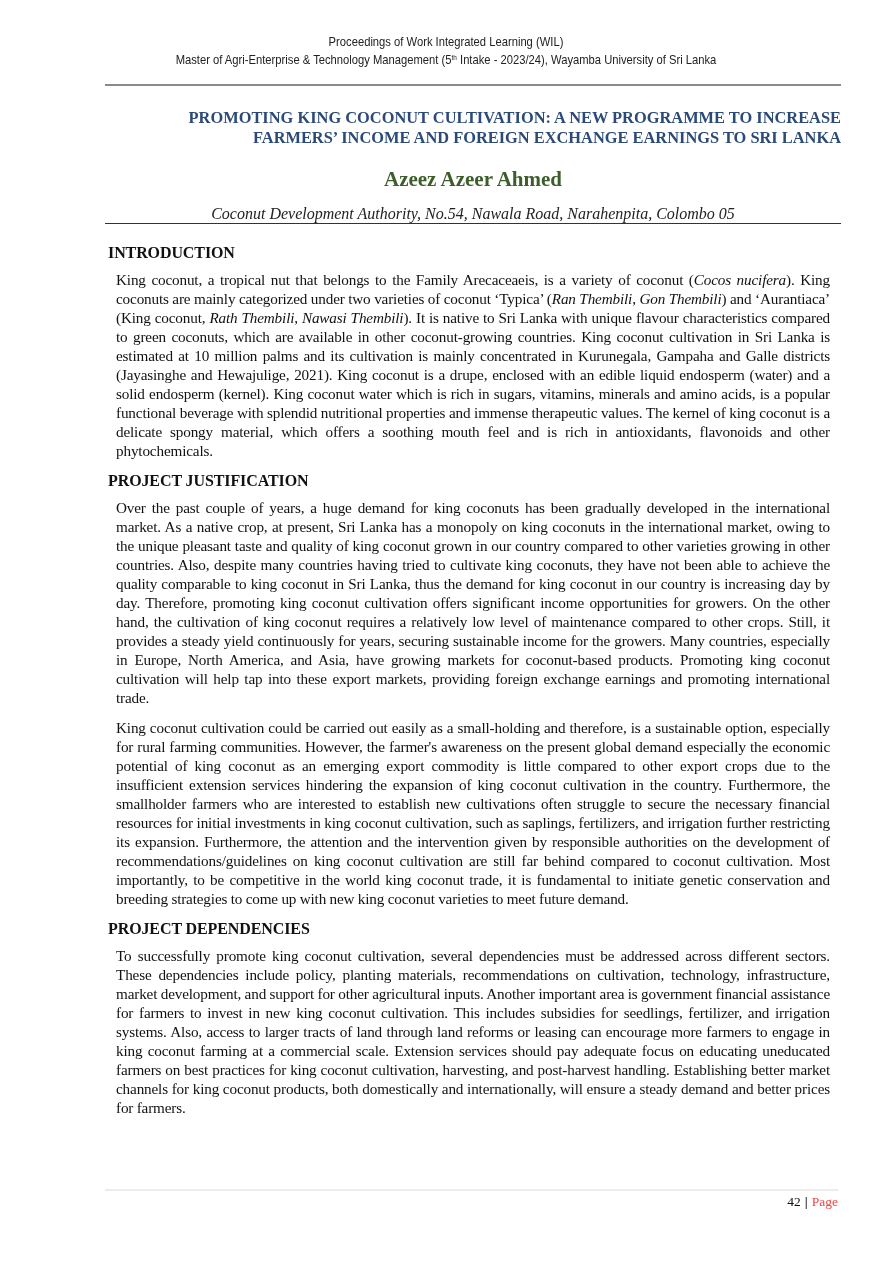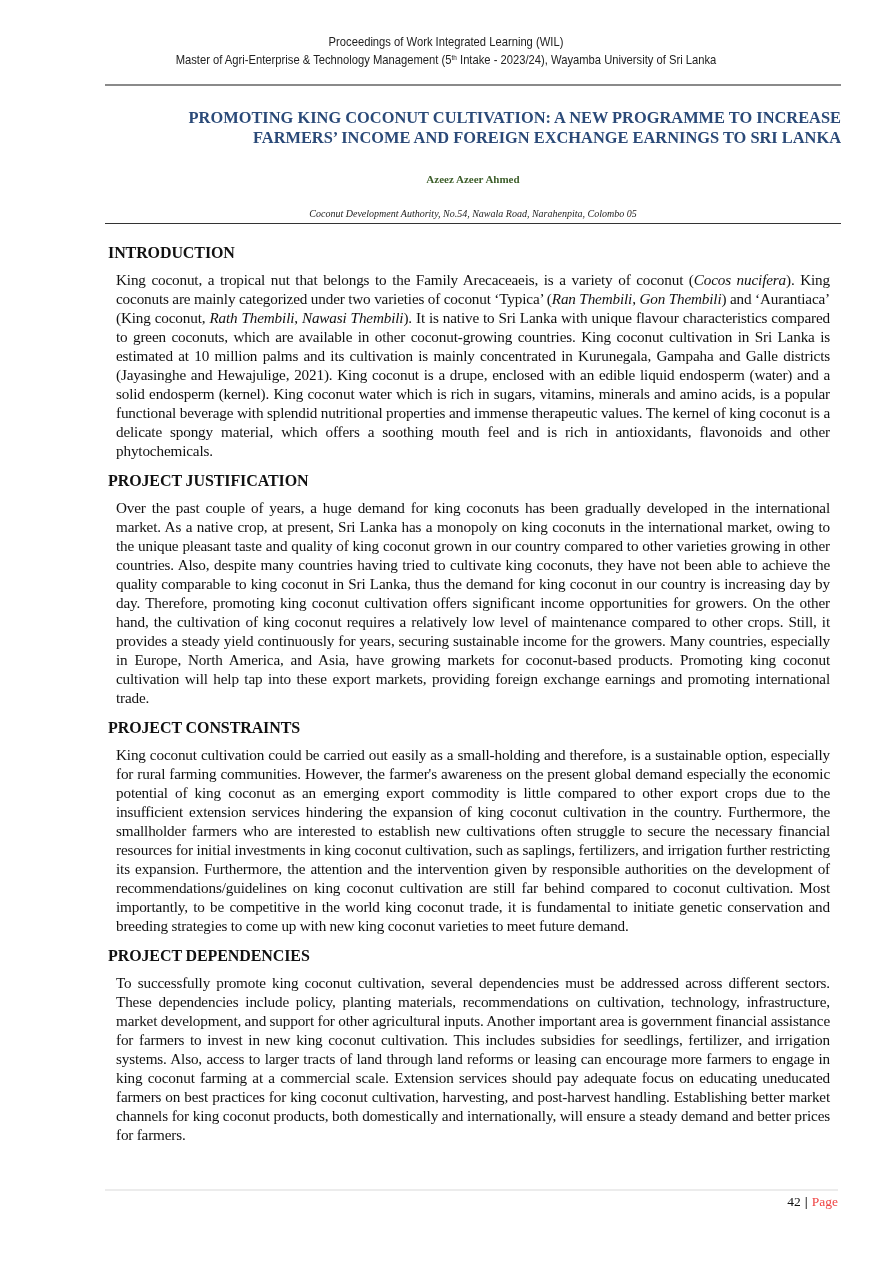--- a/index.html
+++ b/index.html
@@ -53,32 +53,32 @@
       color: #2b4a78;
       letter-spacing: 0px;
     }
     .author {
       position: absolute;
       left: 105px;
       width: 736px;
       top: 169px;
       text-align: center;
       font-weight: bold;
-      font-size: 11px;
+      font-size: 21px;
       line-height: 20px;
       color: #3d5e2a;
     }
     .affiliation {
       position: absolute;
       left: 105px;
       width: 736px;
       top: 205px;
       text-align: center;
       font-style: italic;
-      font-size: 10px;
+      font-size: 16px;
       line-height: 18px;
       color: #222222;
     }
     .affil-rule {
       position: absolute;
       left: 105px;
       width: 736px;
       top: 223px;
       height: 0;
       border-top: 1px solid #333333;
@@ -165,21 +165,20 @@
     <h2>INTRODUCTION</h2>
     <p><span>King coconut, a tropical nut that belongs to the Family Arecaceaeis, is a variety of coconut (</span><em>Cocos nucifera</em><span>). King coconuts are mainly categorized under two varieties of coconut ‘Typica’ (</span><em>Ran Thembili</em><span>, </span><em>Gon Thembili</em><span>) and ‘Aurantiaca’ (King coconut, </span><em>Rath Thembili</em><span>, </span><em>Nawasi Thembili</em><span>). It is native to Sri Lanka with unique flavour characteristics compared to green coconuts, which are available in other coconut-growing countries. King coconut cultivation in Sri Lanka is estimated at 10 million palms and its cultivation is mainly concentrated in Kurunegala, Gampaha and Galle districts (Jayasinghe and Hewajulige, 2021).  King coconut is a drupe, enclosed with an edible liquid endosperm (water) and a solid endosperm (kernel). King coconut water which is rich in sugars, vitamins, minerals and amino acids, is a popular functional beverage with splendid nutritional properties and immense therapeutic values. The kernel of king coconut is a delicate spongy material, which offers a soothing mouth feel and is rich in antioxidants, flavonoids and other phytochemicals.</span></p>
   </div>
 
   <div class="section">
     <h2>PROJECT JUSTIFICATION</h2>
     <p>Over the past couple of years, a huge demand for king coconuts has been gradually developed in the international market.  As a native crop, at present, Sri Lanka has a monopoly on king coconuts in the international market, owing to the unique pleasant taste and quality of king coconut grown in our country compared to other varieties growing in other countries. Also, despite many countries having tried to cultivate king coconuts, they have not been able to achieve the quality comparable to king coconut in Sri Lanka, thus the demand for king coconut in our country is increasing day by day. Therefore, promoting king coconut cultivation offers significant income opportunities for growers. On the other hand, the cultivation of king coconut requires a relatively low level of maintenance compared to other crops. Still, it provides a steady yield continuously for years, securing sustainable income for the growers. Many countries, especially in Europe, North America, and Asia, have growing markets for coconut-based products. Promoting king coconut cultivation will help tap into these export markets, providing foreign exchange earnings and promoting international trade.</p>
   </div>
 
   <div class="section">
-    <h2>PROJECT CONSTRAINTS</h2>
     <p>King coconut cultivation could be carried out easily as a small-holding and therefore, is a sustainable option, especially for rural farming communities. However, the farmer's awareness on the present global demand especially the economic potential of king coconut as an emerging export commodity is little compared to other export crops due to the insufficient extension services hindering the expansion of king coconut cultivation in the country. Furthermore, the smallholder farmers who are interested to establish new cultivations often struggle to secure the necessary financial resources for initial investments in king coconut cultivation, such as saplings, fertilizers, and irrigation further restricting its expansion. Furthermore, the attention and the intervention given by responsible authorities on the development of recommendations/guidelines on king coconut cultivation are still far behind compared to coconut cultivation. Most importantly, to be competitive in the world king coconut trade, it is fundamental to initiate genetic conservation and breeding strategies to come up with new king coconut varieties to meet future demand.</p>
   </div>
 
   <div class="section">
     <h2>PROJECT DEPENDENCIES</h2>
     <p>To successfully promote king coconut cultivation, several dependencies must be addressed across different sectors. These dependencies include policy, planting materials, recommendations on cultivation, technology, infrastructure, market development, and support for other agricultural inputs. Another important area is government financial assistance for farmers to invest in new king coconut cultivation. This includes subsidies for seedlings, fertilizer, and irrigation systems. Also, access to larger tracts of land through land reforms or leasing can encourage more farmers to engage in king coconut farming at a commercial scale. Extension services should pay adequate focus on educating uneducated farmers on best practices for king coconut cultivation, harvesting, and post-harvest handling. Establishing better market channels for king coconut products, both domestically and internationally, will ensure a steady demand and better prices for farmers.</p>
   </div>
 
 </div>
 

